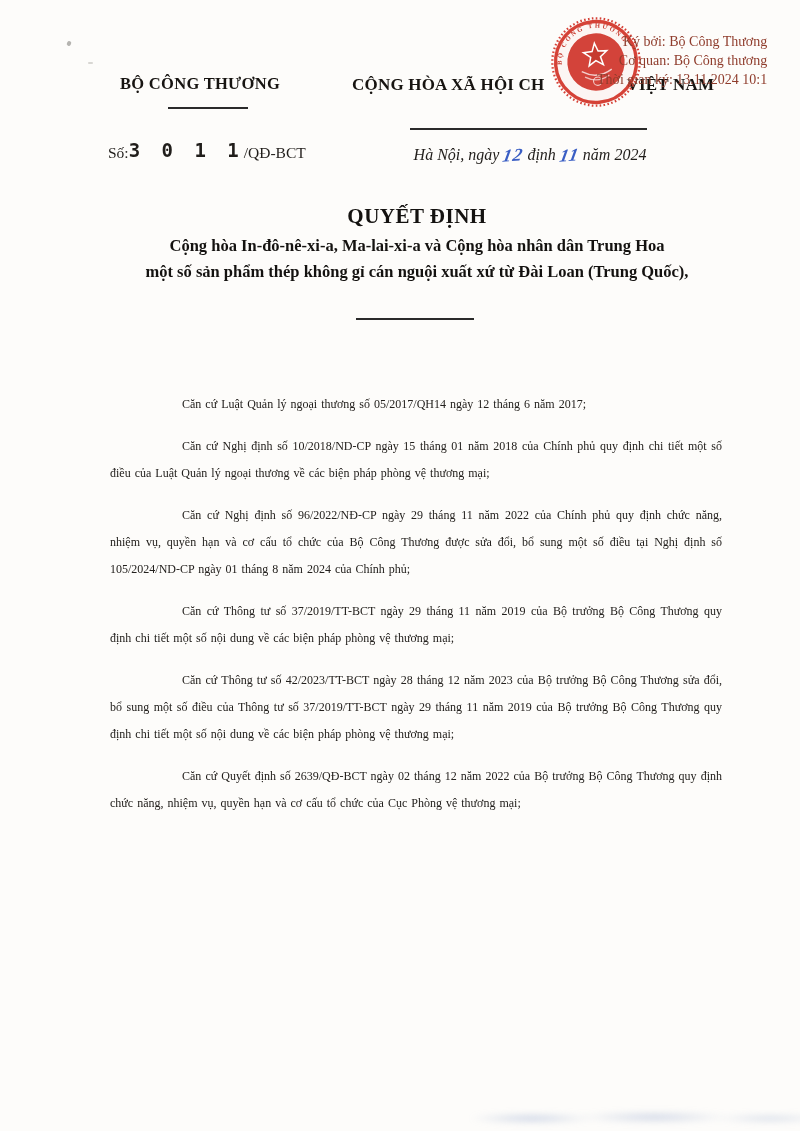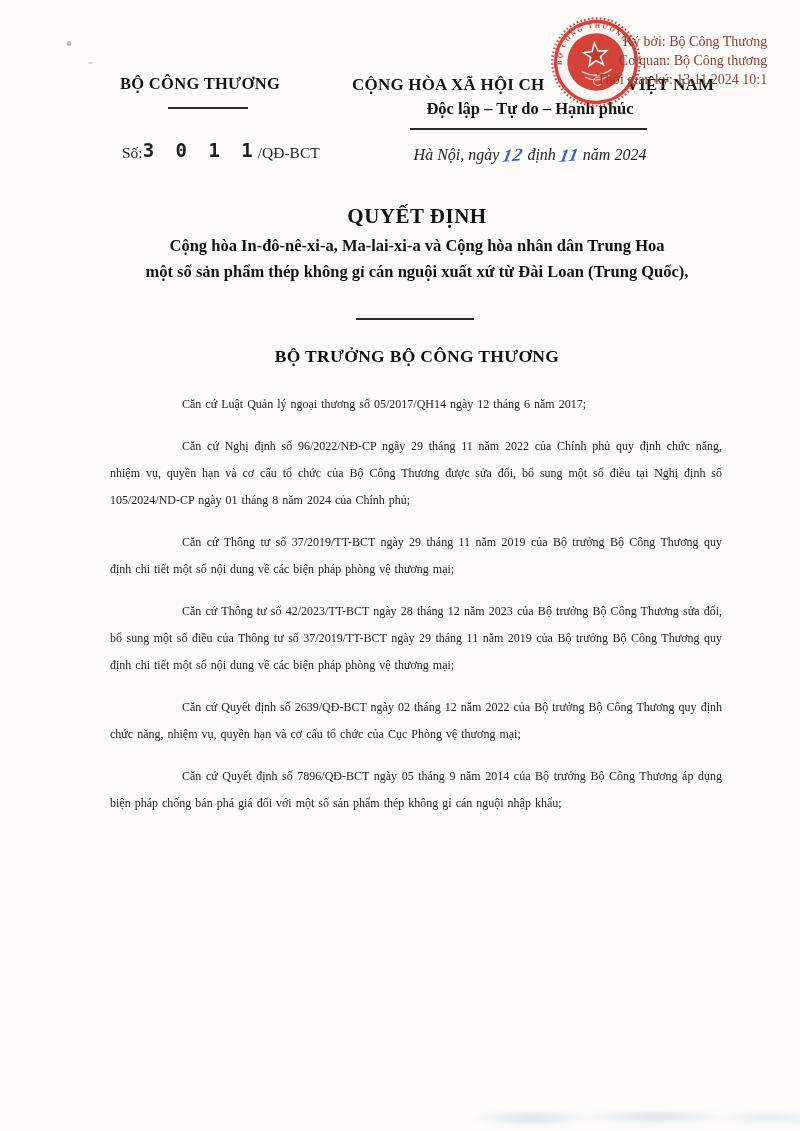--- a/index.html
+++ b/index.html
@@ -36,21 +36,21 @@
     position:absolute;left:330px;top:99px;width:400px;
     text-align:center;font-weight:bold;font-size:16.5px;color:#171411;
   }
   .motto-underline{
     position:absolute;left:410px;top:128px;width:237px;height:2px;
     background:#2a2a2a;
   }
   
   .doc-number{
     position:absolute;left:108px;top:140px;white-space:nowrap;
-    font-size:15.5px;color:#201d1a;margin-left:14px;
+    font-size:15.5px;color:#201d1a;
   }
   .doc-number .digits{
     font-family:"DejaVu Sans Mono","Liberation Mono",monospace;
     font-size:19px;letter-spacing:5px;font-weight:600;
     position:relative;top:-1px;
   }
   .place-date{
     position:absolute;left:330px;top:144px;width:400px;
     text-align:center;font-style:italic;font-size:16px;color:#201d1a;
     white-space:nowrap;
@@ -126,21 +126,20 @@
 
   <div class="speck-1"></div>
   <div class="speck-2"></div>
 
   <div class="org-name">BỘ CÔNG THƯƠNG</div>
   <div class="org-underline"></div>
 
   <div class="republic-line">
     <span>CỘNG HÒA XÃ HỘI CH</span><span class="republic-gap"></span><span>VIỆT NAM</span>
   </div>
-  <div class="motto">Độc lập – Tự do – Hạnh phúc</div>
   <div class="motto-underline"></div>
 
   <div class="doc-number">
     <span>Số:</span><span class="digits">3 0 1 1</span><span>/QĐ-BCT</span>
   </div>
 
   <div class="place-date">
     <span>Hà Nội, ngày</span>
     <span class="hand-ink" style="color:#3a5ec4;">12</span>
     <span>định</span>
@@ -171,26 +170,25 @@
     <div>Cơ quan: Bộ Công thương</div>
     <div>Thời gian ký: 13.11.2024 10:1</div>
   </div>
 
   <div class="doc-title">QUYẾT ĐỊNH</div>
   <div class="doc-subtitle">
     <div>Cộng hòa In-đô-nê-xi-a, Ma-lai-xi-a và Cộng hòa nhân dân Trung Hoa</div>
     <div>một số sản phẩm thép không gỉ cán nguội xuất xứ từ Đài Loan (Trung Quốc),</div>
   </div>
   <div class="subtitle-divider"></div>
-  <div class="issuer-heading">BỘ TRƯỞNG BỘ CÔNG THƯƠNG</div>
 
   <div class="body-text">
     <p>Căn cứ Luật Quản lý ngoại thương số 05/2017/QH14 ngày 12 tháng 6 năm 2017;</p>
+    <p>Căn cứ Nghị định số 10/2018/ND-CP ngày 15 tháng 01 năm 2018 của Chính phủ quy định chi tiết một số điều của Luật Quản lý ngoại thương về các biện pháp phòng vệ thương mại;</p>
     <p>Căn cứ Nghị định số 96/2022/NĐ-CP ngày 29 tháng 11 năm 2022 của Chính phủ quy định chức năng, nhiệm vụ, quyền hạn và cơ cấu tổ chức của Bộ Công Thương được sửa đổi, bổ sung một số điều tại Nghị định số 105/2024/ND-CP ngày 01 tháng 8 năm 2024 của Chính phủ;</p>
     <p>Căn cứ Thông tư số 37/2019/TT-BCT ngày 29 tháng 11 năm 2019 của Bộ trưởng Bộ Công Thương quy định chi tiết một số nội dung về các biện pháp phòng vệ thương mại;</p>
     <p>Căn cứ Thông tư số 42/2023/TT-BCT ngày 28 tháng 12 năm 2023 của Bộ trưởng Bộ Công Thương sửa đổi, bổ sung một số điều của Thông tư số 37/2019/TT-BCT ngày 29 tháng 11 năm 2019 của Bộ trưởng Bộ Công Thương quy định chi tiết một số nội dung về các biện pháp phòng vệ thương mại;</p>
     <p>Căn cứ Quyết định số 2639/QĐ-BCT ngày 02 tháng 12 năm 2022 của Bộ trưởng Bộ Công Thương quy định chức năng, nhiệm vụ, quyền hạn và cơ cấu tổ chức của Cục Phòng vệ thương mại;</p>
-    <p>Căn cứ Quyết định số 7896/QĐ-BCT ngày 05 tháng 9 năm 2014 của Bộ trưởng Bộ Công Thương áp dụng biện pháp chống bán phá giá đối với một số sản phẩm thép không gỉ cán nguội nhập khẩu;</p>
   </div>
 
   <div class="bottom-smudge"></div>
 
 </div>
 
 </body></html>

